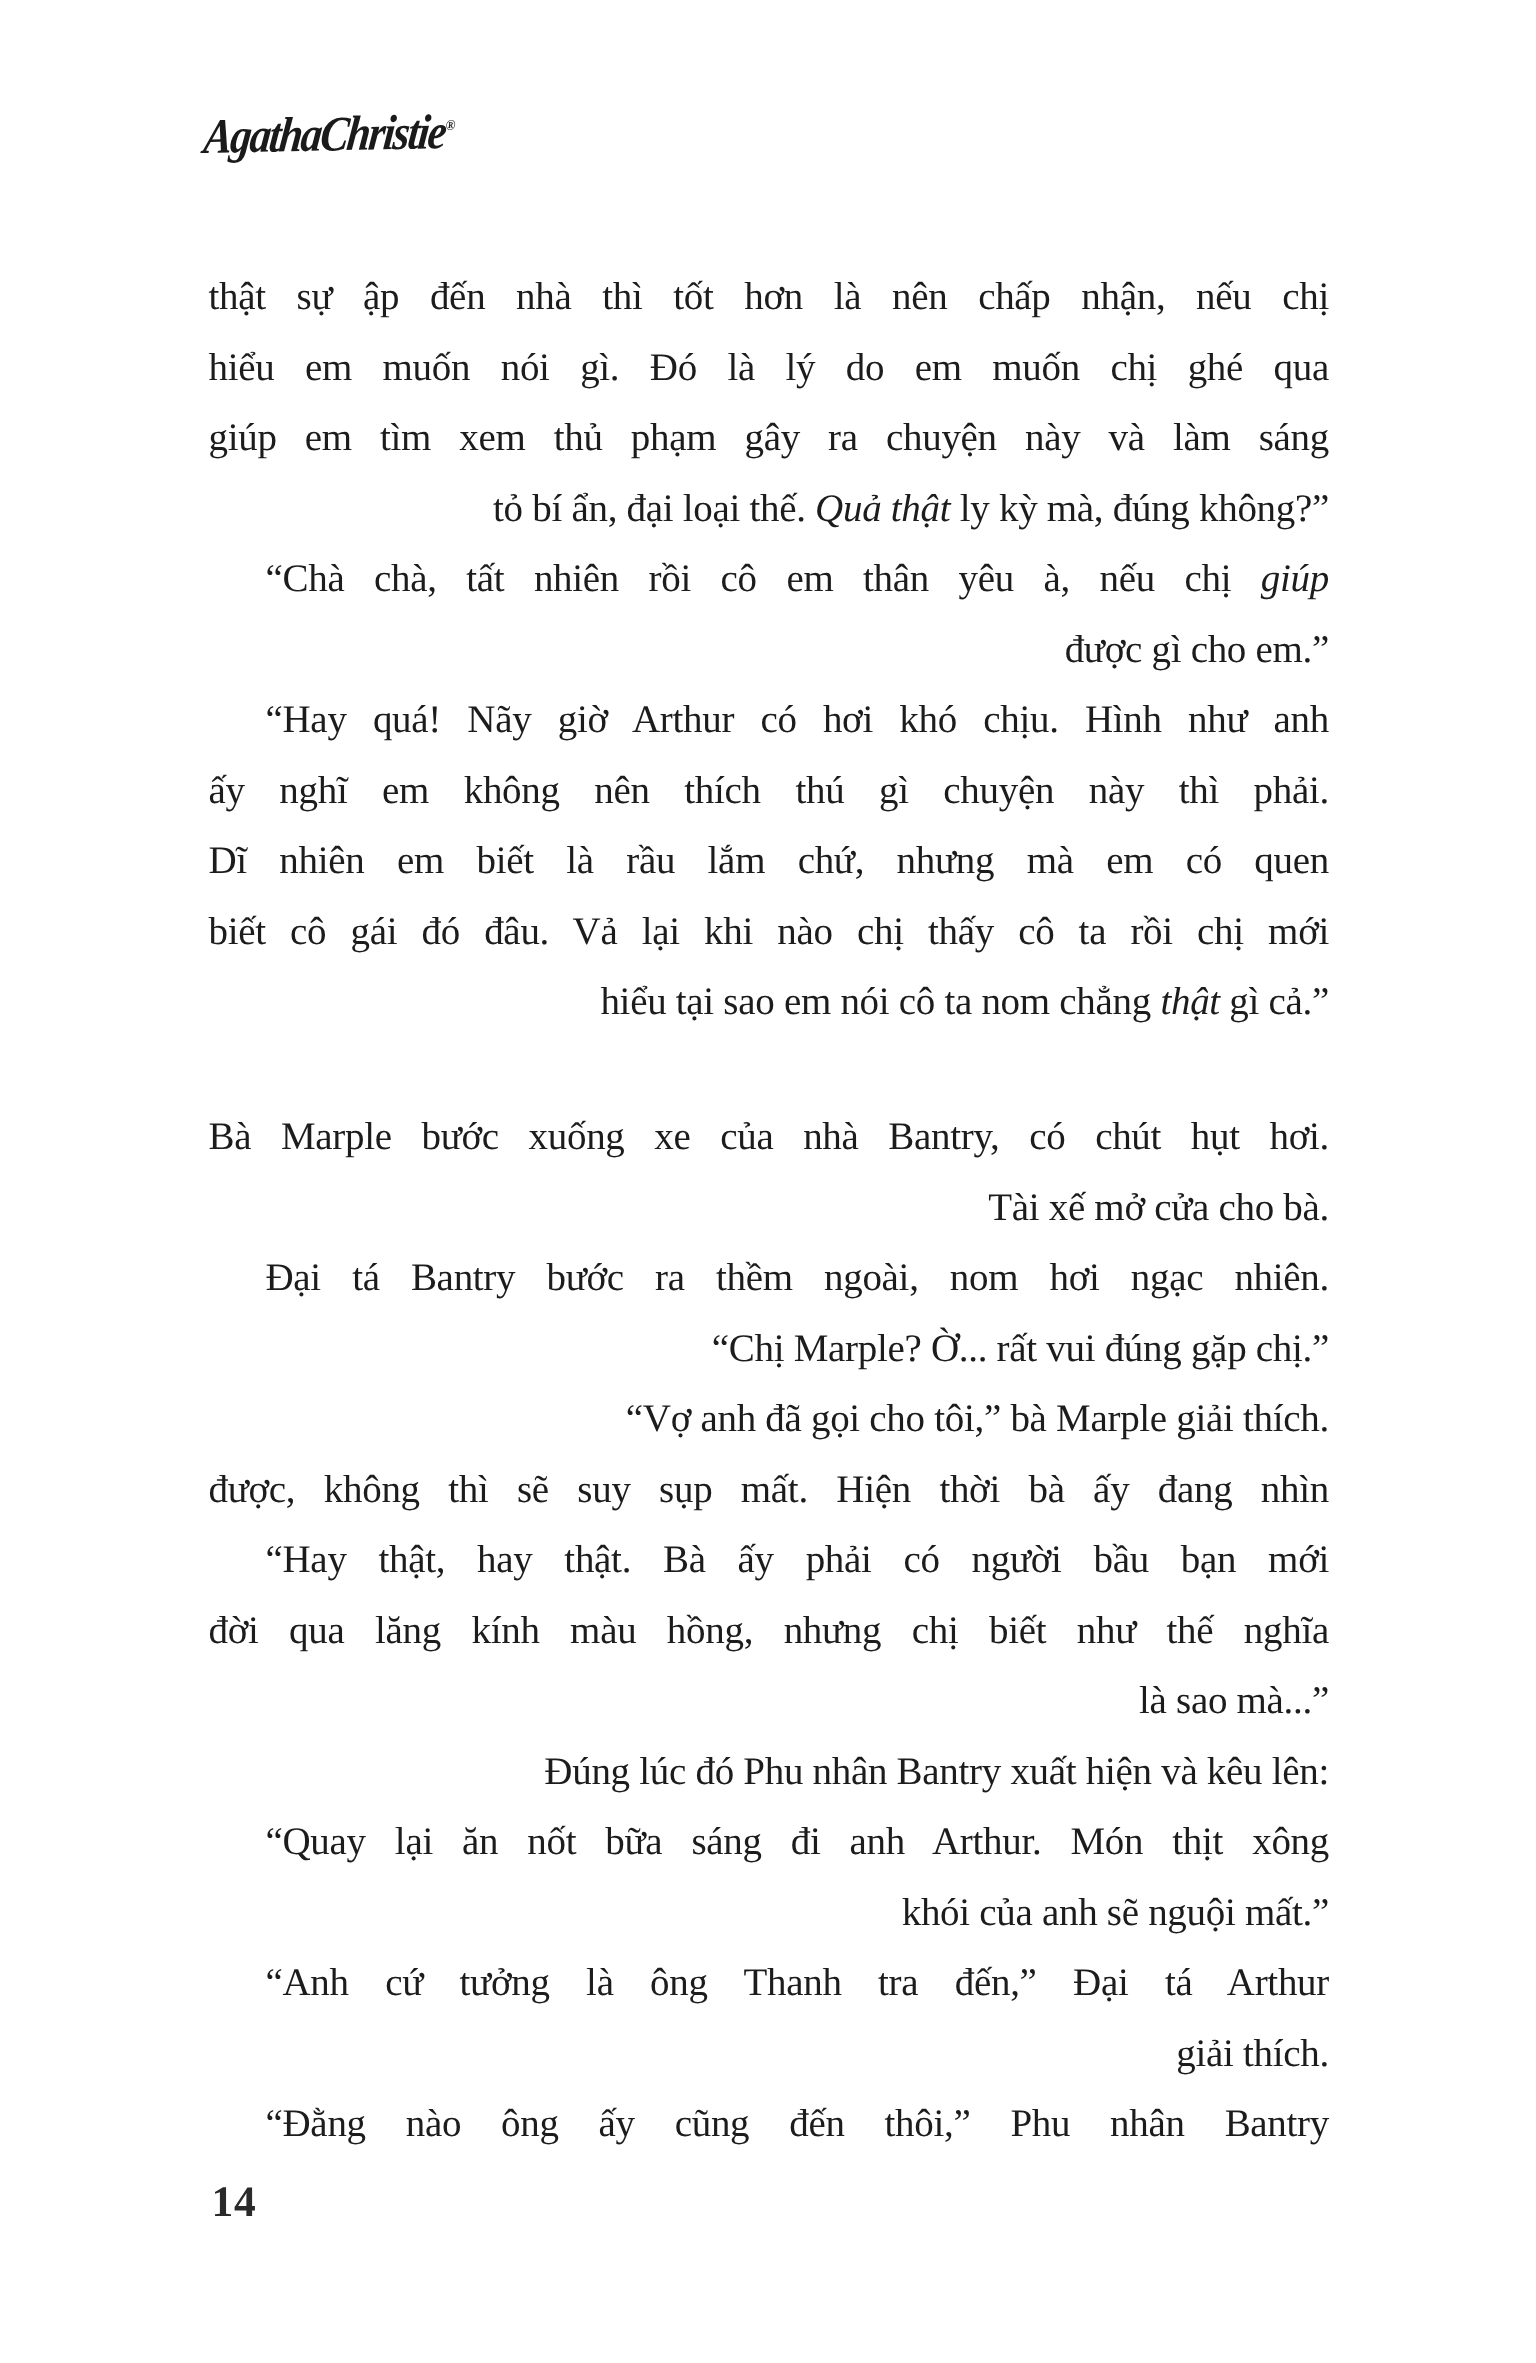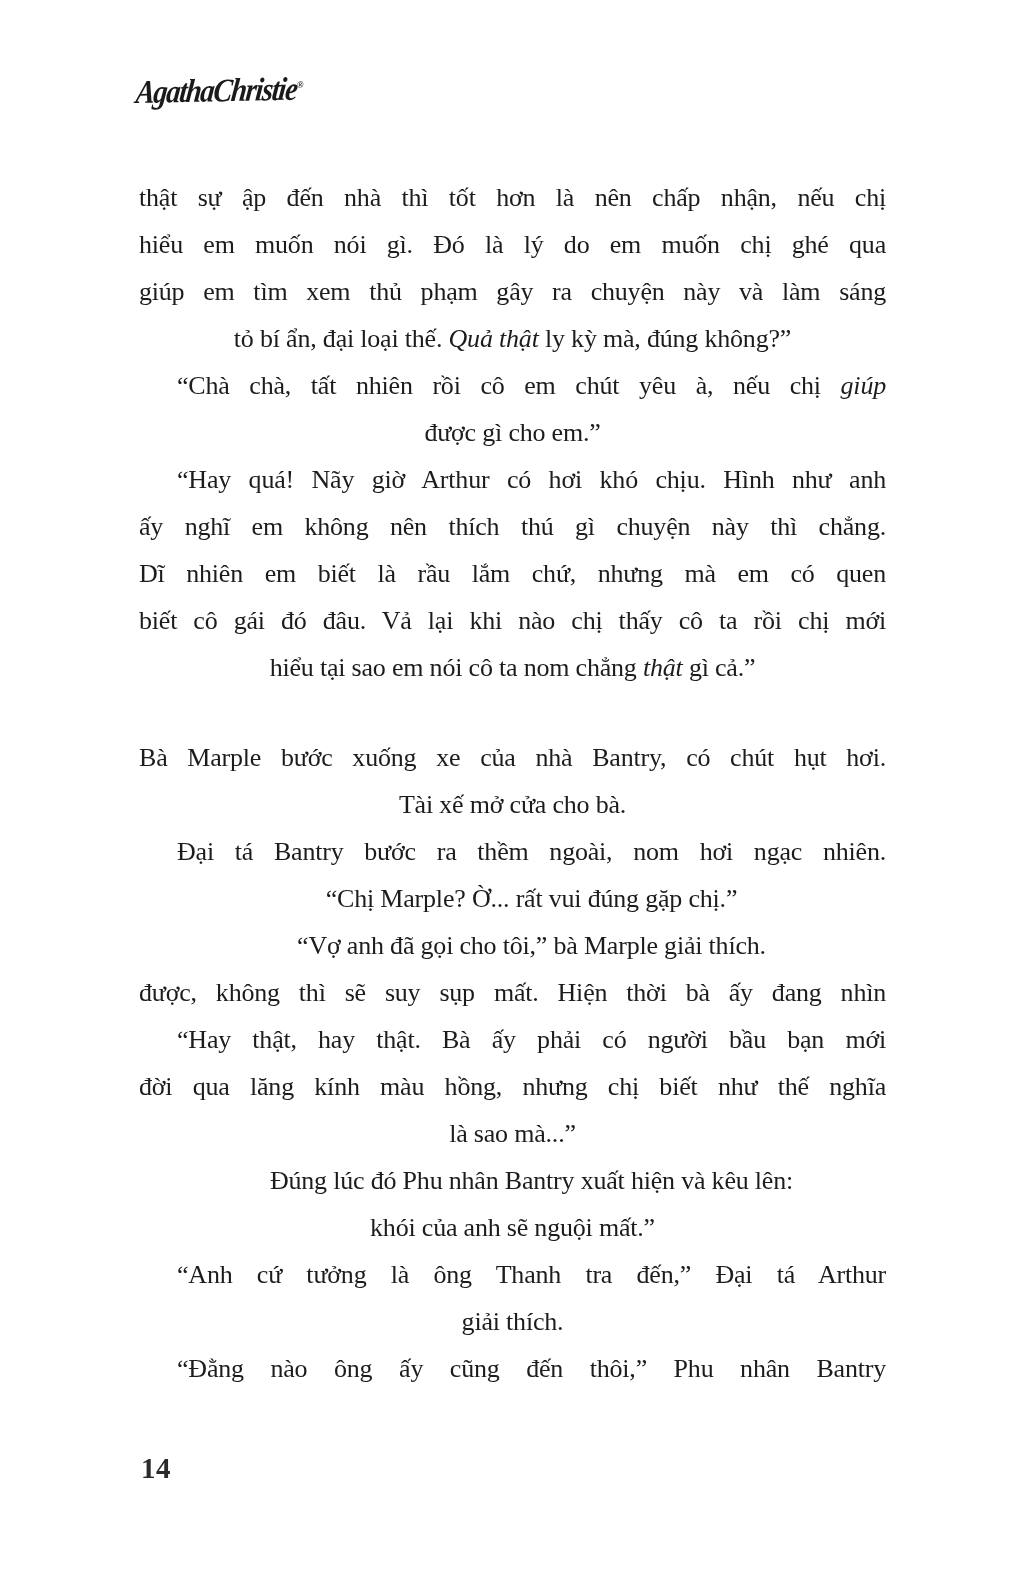--- a/index.html
+++ b/index.html
@@ -42,21 +42,21 @@
     width: 747px;
     font-size: 26px;
     line-height: 47px;
     letter-spacing: -0.2px;
     color: #1c1c1c;
     margin-top: 16px;
   }
   .para { }
   .para.section-break { margin-top: 43px; }
   .line {
-    text-align: center;
+    text-align: right;
     white-space: normal;
   }
   .line.just {
     text-align: justify;
     text-align-last: justify;
   }
   .line.indent {
     padding-left: 38px;
   }
   .it { font-style: italic; }
@@ -79,26 +79,26 @@
   </div>
 
   <div id="text-block">
       <div class="para">
         <div class="line just"><span>thật sự ập đến nhà thì tốt hơn là nên chấp nhận, nếu chị</span></div>
         <div class="line just"><span>hiểu em muốn nói gì. Đó là lý do em muốn chị ghé qua</span></div>
         <div class="line just"><span>giúp em tìm xem thủ phạm gây ra chuyện này và làm sáng</span></div>
         <div class="line"><span>tỏ bí ẩn, đại loại thế. </span><span class="it">Quả thật</span><span> ly kỳ mà, đúng không?”</span></div>
       </div>
       <div class="para">
-        <div class="line just indent"><span>“Chà chà, tất nhiên rồi cô em chút yêu à, nếu chị </span><span class="it">giúp</span></div>
+        <div class="line just indent"><span>“Chà chà, tất nhiên rồi cô em thân yêu à, nếu chị </span><span class="it">giúp</span></div>
         <div class="line"><span>được gì cho em.”</span></div>
       </div>
       <div class="para">
         <div class="line just indent"><span>“Hay quá! Nãy giờ Arthur có hơi khó chịu. Hình như anh</span></div>
-        <div class="line just"><span>ấy nghĩ em không nên thích thú gì chuyện này thì chẳng.</span></div>
+        <div class="line just"><span>ấy nghĩ em không nên thích thú gì chuyện này thì phải.</span></div>
         <div class="line just"><span>Dĩ nhiên em biết là rầu lắm chứ, nhưng mà em có quen</span></div>
         <div class="line just"><span>biết cô gái đó đâu. Vả lại khi nào chị thấy cô ta rồi chị mới</span></div>
         <div class="line"><span>hiểu tại sao em nói cô ta nom chẳng </span><span class="it">thật</span><span> gì cả.”</span></div>
       </div>
       <div class="para section-break">
         <div class="line just"><span>Bà Marple bước xuống xe của nhà Bantry, có chút hụt hơi.</span></div>
         <div class="line"><span>Tài xế mở cửa cho bà.</span></div>
       </div>
       <div class="para">
         <div class="line just indent"><span>Đại tá Bantry bước ra thềm ngoài, nom hơi ngạc nhiên.</span></div>
@@ -112,20 +112,21 @@
       <div class="para">
         <div class="line just"><span>được, không thì sẽ suy sụp mất. Hiện thời bà ấy đang nhìn</span></div>
         <div class="line just indent"><span>“Hay thật, hay thật. Bà ấy phải có người bầu bạn mới</span></div>
         <div class="line just"><span>đời qua lăng kính màu hồng, nhưng chị biết như thế nghĩa</span></div>
         <div class="line"><span>là sao mà...”</span></div>
       </div>
       <div class="para">
         <div class="line indent"><span>Đúng lúc đó Phu nhân Bantry xuất hiện và kêu lên:</span></div>
       </div>
       <div class="para">
+        <div class="line just indent"><span>“Quay lại ăn nốt bữa sáng đi anh Arthur. Món thịt xông</span></div>
         <div class="line"><span>khói của anh sẽ nguội mất.”</span></div>
       </div>
       <div class="para">
         <div class="line just indent"><span>“Anh cứ tưởng là ông Thanh tra đến,” Đại tá Arthur</span></div>
         <div class="line"><span>giải thích.</span></div>
       </div>
       <div class="para">
         <div class="line just indent"><span>“Đằng nào ông ấy cũng đến thôi,” Phu nhân Bantry</span></div>
       </div>
     </div>

